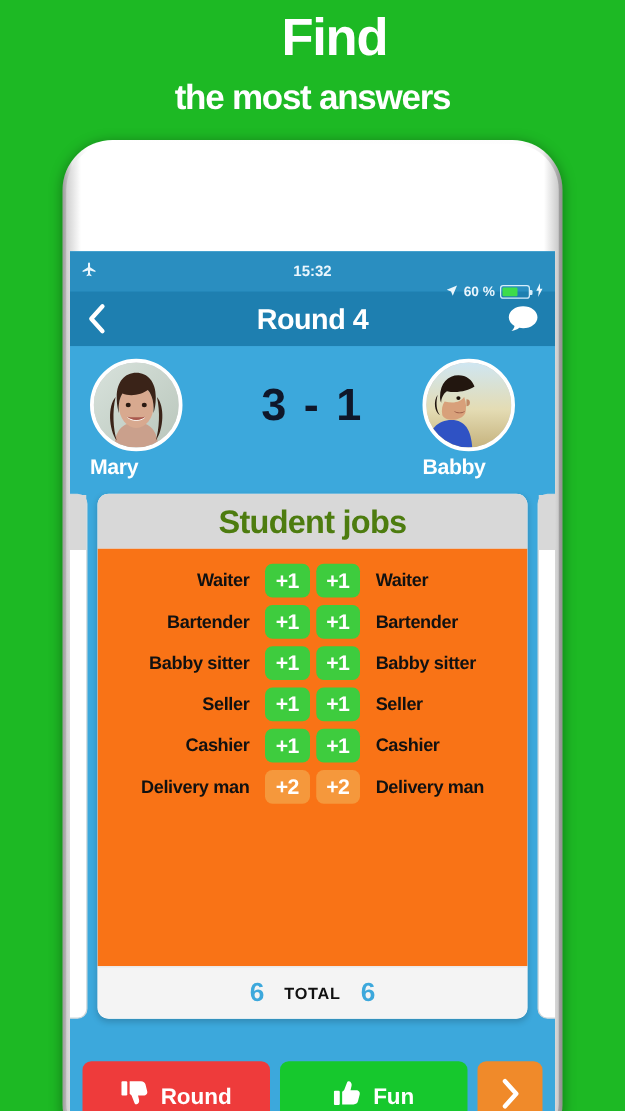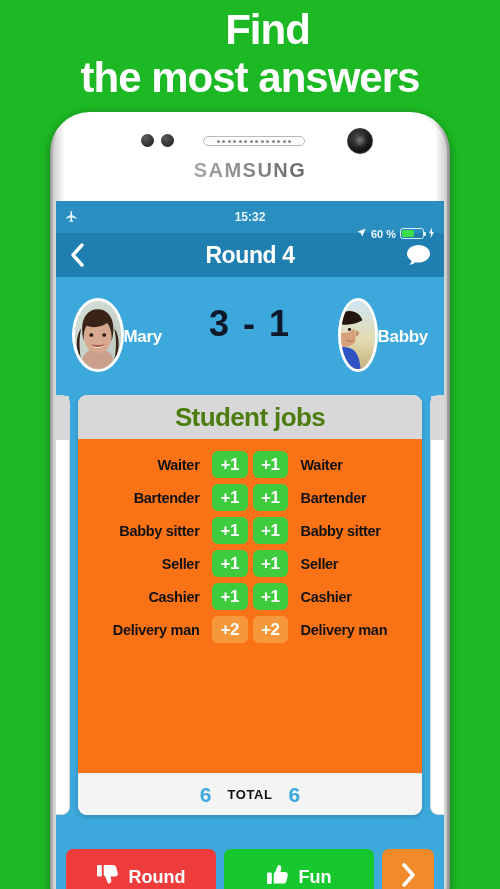--- a/index.html
+++ b/index.html
@@ -13,21 +13,21 @@
 
   
   .headline {
     position:absolute; top:0; left:0; width:500px; height:112px;
     display:flex; flex-direction:column; align-items:center; justify-content:flex-start;
     padding-top:6px;
     color:#ffffff; text-align:center;
     font-weight:bold; letter-spacing:-1px;
   }
   .headline .l1 { font-size:42px; line-height:48px;margin-left:35px; }
-  .headline .l2 { font-size:42px; line-height:48px; white-space:nowrap; }
+  .headline .l2 { font-size:28px; line-height:48px; white-space:nowrap; }
 
   
   .phone {
     position:absolute; left:50px; top:112px; width:400px; height:800px;
     border-radius:40px 40px 28px 28px;
     background:linear-gradient(90deg,#9b9b9b 0%, #e8e8e8 2.0%, #ffffff 5%, #fdfdfd 92%, #efefef 96%, #8f8f8f 100%);
     box-shadow:0 2px 10px rgba(0,0,0,0.35);
     overflow:hidden;
     padding:0;
   }
@@ -90,21 +90,21 @@
     padding:0 13px; position:relative;
   }
   .nav-title { position:absolute; left:0; width:100%; text-align:center;
     font-size:23px; font-weight:bold; letter-spacing:-0.4px; }
   .nav-btn { position:relative; z-index:2; cursor:pointer; line-height:0; }
 
   .scorebar {
     height:110px; background:#3CA8DC; display:flex; align-items:center;
     justify-content:space-between; padding:6px 16px 0 16px; position:relative;
   }
-  .player { width:90px; display:flex; flex-direction:row; align-items:center; }
+  .player { width:90px; display:flex; flex-direction:column; align-items:flex-start; }
   .avatar {
     width:74px; height:74px; border-radius:50%; border:3px solid #ffffff;
     overflow:hidden; background:#cfcfcf; position:relative;
   }
   .avatar svg { display:block; width:100%; height:100%; }
   .pname { margin-top:3px; color:#ffffff; font-size:17px; font-weight:bold; letter-spacing:-0.3px; }
   .score { color:#0f172a; font-size:36px; font-weight:bold; letter-spacing:2px; padding-bottom:22px; }
 
   
   .carousel { position:relative; height:524px; }
@@ -168,44 +168,20 @@
 <body>
 
 <div class="headline">
   <div class="l1">Find</div>
   <div class="l2">the most answers</div>
 </div>
 
 <div class="phone">
   <div class="phone-inner">
 
-    <div class="bezel-top">
-      <div class="sensor-dots">
-          <i></i>
-          <i></i>
-        </div>
-      <div class="speaker">
-        <i></i>
-          <i></i>
-          <i></i>
-          <i></i>
-          <i></i>
-          <i></i>
-          <i></i>
-          <i></i>
-          <i></i>
-          <i></i>
-          <i></i>
-          <i></i>
-          <i></i>
-          <i></i>
-      </div>
-      <div class="front-cam"></div>
-      <div class="brand">SAMSUNG</div>
-    </div>
 
     <div class="screen">
 
       <div class="statusbar">
         <div class="sb-left">
           <span>
             <svg width="13" height="13" viewBox="0 0 24 24" fill="#eaf6fd">
                 <path d="M21 16v-2l-8-5V3.5A1.5 1.5 0 0 0 11.5 2 1.5 1.5 0 0 0 10 3.5V9l-8 5v2l8-2.5V19l-2 1.5V22l3.5-1 3.5 1v-1.5L13 19v-5.5z"></path>
               </svg>
           </span>

